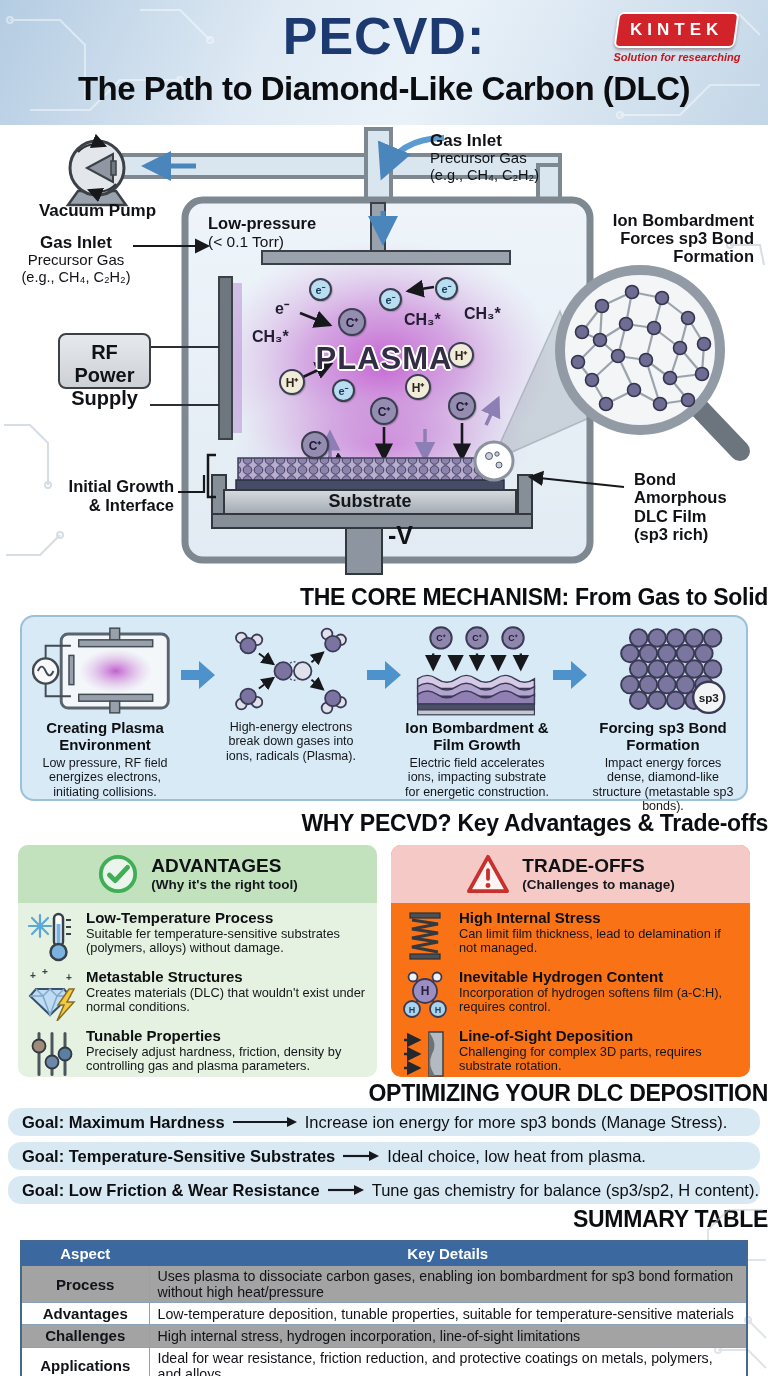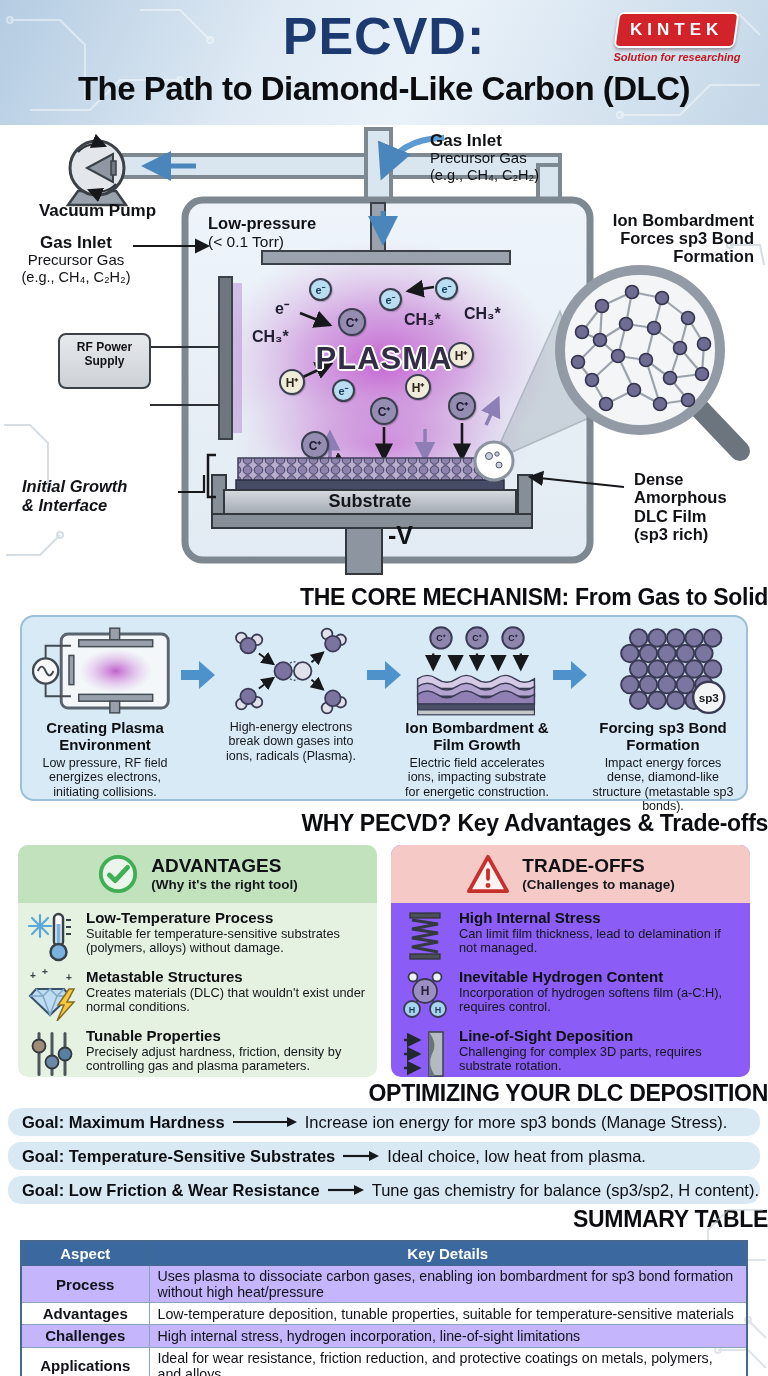--- a/index.html
+++ b/index.html
@@ -30,29 +30,29 @@
   .lbl-gasL .l2 { font-size:15px; }
   .lbl-gasL .l3 { font-size:14.5px; }
   .lbl-lowp { left:208px; top:89px; width:130px; line-height:1.15; }
   .lbl-lowp .l1 { font-size:16.5px; font-weight:800; }
   .lbl-lowp .l2 { font-size:15.5px; }
   .lbl-gasT { left:430px; top:6px; width:160px; line-height:1.12; }
   .lbl-gasT .l1 { font-size:17px; font-weight:800; }
   .lbl-gasT .l2 { font-size:15px; }
   .lbl-gasT .l3 { font-size:14.5px; }
   .lbl-ion { left:588px; top:86px; width:166px; text-align:right; font-size:16.5px; font-weight:800; line-height:1.1; }
-  .lbl-init { left:22px; top:352px; width:152px; text-align:left; font-size:16.5px; font-weight:800; line-height:1.15;font-style:italic; }
+  .lbl-init { left:22px; top:352px; width:152px; text-align:right; font-size:16.5px; font-weight:800; line-height:1.15; }
   .lbl-dense { left:634px; top:345px; width:130px; font-size:16.5px; font-weight:800; line-height:1.12; }
   .lbl-sub { left:224px; top:366px; width:292px; text-align:center; font-size:18px; font-weight:800; color:#15171c; }
   .lbl-v { left:388px; top:396px; font-size:25px; font-weight:800; }
   .lbl-plasma { left:298px; top:216px; width:172px; text-align:center; font-size:31px; font-weight:800;
     letter-spacing:1px; color:#332d46;
     text-shadow:-2px 0 #fff,2px 0 #fff,0 -2px #fff,0 2px #fff,-1px -1px #fff,1px 1px #fff,1px -1px #fff,-1px 1px #fff; }
   .lbl-rf { left:58px; top:208px; width:93px; height:56px; background:linear-gradient(#e6e9ec,#ccd1d6);
-    border:2.5px solid #3c4148; border-radius:8px; text-align:center; font-size:12px; font-weight:800;
+    border:2.5px solid #3c4148; border-radius:8px; text-align:center; font-size:20px; font-weight:800;
     line-height:1.15; padding-top:6px; }
   .pt { position:absolute; border-radius:50%; display:flex; align-items:center; justify-content:center;
     font-weight:800; border:2px solid #3a3f50; box-shadow:1px 1px 1px rgba(0,0,0,.2); }
   .pt-e { width:23px; height:23px; background:#b9ddf1; color:#173c59; font-size:11px; }
   .pt-c { width:28px; height:28px; background:#958cb2; color:#1e1930; font-size:12px; }
   .pt-h { width:26px; height:26px; background:#f1ecda; color:#2a2419; font-size:12px; }
   .pt-lbl { position:absolute; font-size:16px; font-weight:800; color:#231e33; }
 
   
   .sect-h { position:absolute; left:0; width:768px; text-align:right; font-size:23px; font-weight:800;
@@ -65,21 +65,21 @@
   .core-col { flex:1 1 0; text-align:center; min-width:0; }
   .core-icon { height:92px; display:flex; align-items:center; justify-content:center; }
   .core-title { font-size:15px; font-weight:800; line-height:1.1; margin-top:3px; color:#0e0f12; }
   .core-desc { font-size:12.5px; line-height:1.14; margin-top:3px; color:#14161a; }
   .core-arrow { flex:0 0 40px; display:flex; align-items:flex-start; justify-content:center; padding-top:32px; }
 
   
   .panels { position:absolute; left:18px; top:845px; width:732px; height:232px; display:flex; gap:14px; }
   .panel { flex:1 1 0; border-radius:10px; overflow:hidden; }
   .panel-adv { background:#e5f1e1; }
-  .panel-trd { background:#8b5cf6; }
+  .panel-trd { background:#f97316; }
   .panel-head { display:flex; align-items:center; justify-content:center; gap:12px; height:58px; }
   .panel-adv .panel-head { background:#c2e2bd; }
   .panel-trd .panel-head { background:#f4c9c6; }
   .ph-title { font-size:19px; font-weight:800; color:#101216; line-height:1; }
   .ph-sub { font-size:13.5px; font-weight:700; color:#15171c; margin-top:2px; }
   .p-item { display:flex; gap:8px; padding:7px 10px 0 8px; align-items:flex-start; }
   .p-icon { flex:0 0 52px; display:flex; justify-content:center; }
   .pi-title { font-size:15px; font-weight:700; color:#0e0f12; line-height:1.1; }
   .pi-desc { font-size:12.8px; color:#14161a; line-height:1.12; }
 
@@ -91,21 +91,21 @@
   .goal-arr { display:flex; align-items:center; margin:0 8px; }
   .goal-r { white-space:nowrap; }
 
   
   .sum-table { position:absolute; left:20px; top:1240px; width:728px; border-collapse:collapse;
     border:2px solid #44688e; }
   .sum-table th { background:#3a689f; color:#fff; font-size:15px; font-weight:800; padding:3px 4px;
     border:1.5px solid #44688e; }
   .sum-table td { border:1.5px solid #8ba3ba; padding:2px 8px; font-size:14.2px; line-height:1.14; color:#111318; }
   .sum-table td.aspect { width:128px; text-align:center; font-weight:800; font-size:15px; }
-  .sum-table tr.alt { background:#c4b5fd; }
+  .sum-table tr.alt { background:#a3a3a3; }
 
   .deco { position:absolute; pointer-events:none; }
 </style>
 </head>
 <body>
 
 <div class="page">
 
   <div class="header">
     <svg class="deco" width="768" height="125" style="left:0;top:0;opacity:.45">
@@ -316,21 +316,21 @@
     </div>
     <div class="dlabel lbl-rf">RF Power Supply</div>
     <div class="dlabel lbl-plasma">PLASMA</div>
     <div class="dlabel lbl-sub">Substrate</div>
     <div class="dlabel lbl-v">-V</div>
     <div class="dlabel lbl-init">
       <div>Initial Growth</div>
       <div>&amp; Interface</div>
     </div>
     <div class="dlabel lbl-dense">
-      <div>Dense</div>
+      <div>Bond</div>
       <div>Amorphous</div>
       <div>DLC Film</div>
       <div>(sp3 rich)</div>
     </div>
 
     <div class="pt pt-e" style="left:309px;top:153px">e⁻</div>
     <div class="pt pt-e" style="left:379px;top:163px">e⁻</div>
     <div class="pt pt-e" style="left:435px;top:152px">e⁻</div>
     <div class="pt pt-e" style="left:332px;top:254px">e⁻</div>
     <div class="pt pt-c" style="left:338px;top:183px">C⁺</div>

